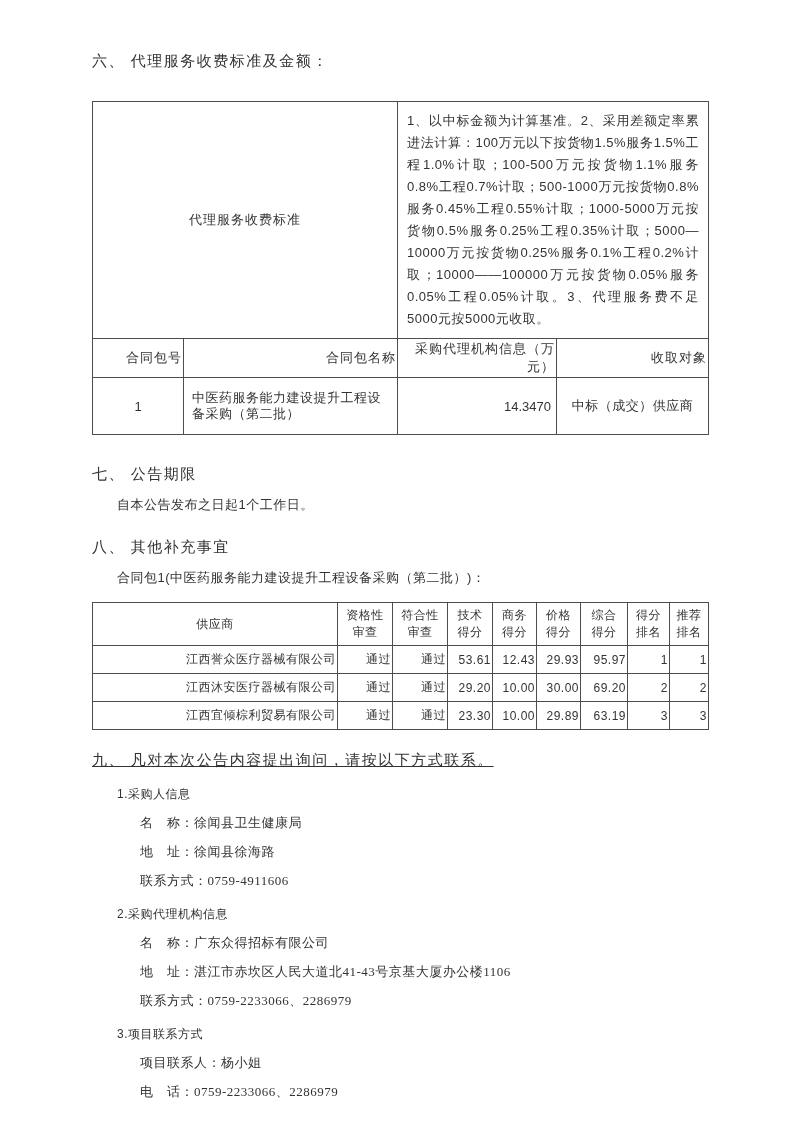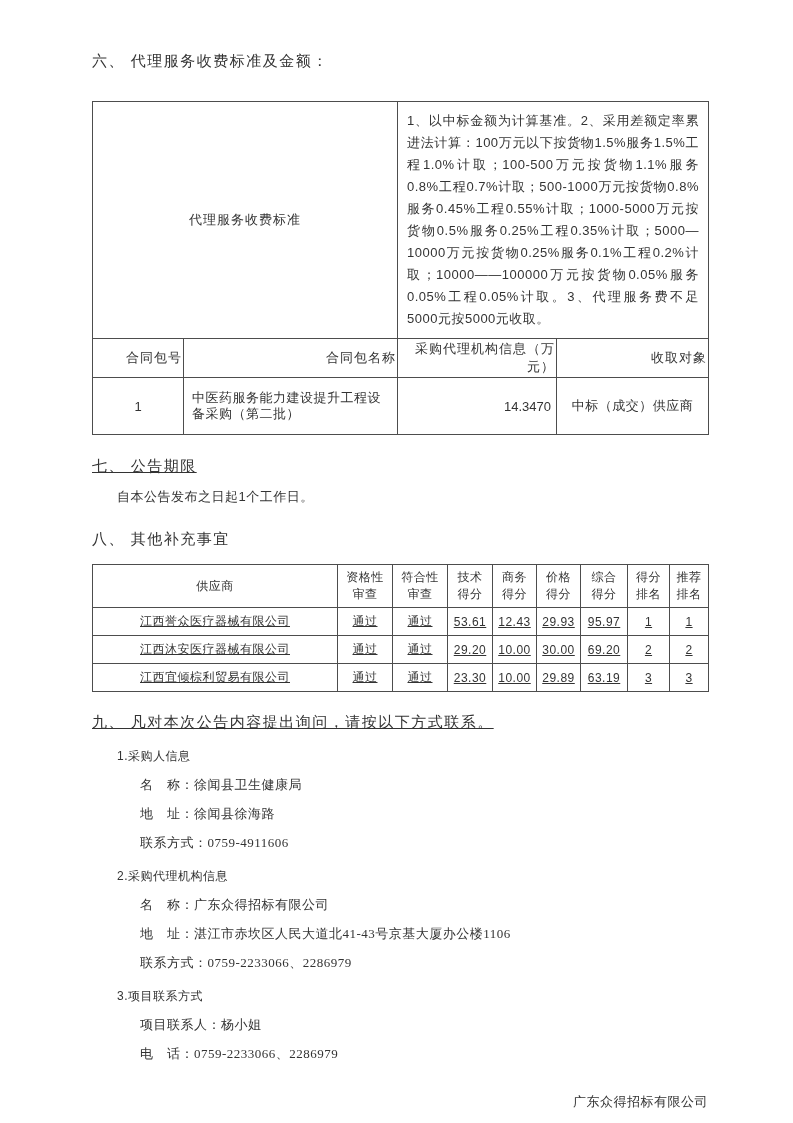--- a/index.html
+++ b/index.html
@@ -21,31 +21,31 @@
   .fee-table .label-cell { text-align:center; letter-spacing:1px; }
   .fee-table .std-text { padding:8px 9px; line-height:22px; text-align:justify; letter-spacing:0.5px; }
   .fee-table .hdr { text-align:right; height:29px; letter-spacing:1px; }
   .fee-table .data-row td { height:48px; }
   .fee-table .pkg-no { text-align:center; }
   .fee-table .pkg-name { padding:4px 8px; line-height:16px; letter-spacing:0.5px; }
   .fee-table .amount { text-align:right; padding-right:5px; }
   .fee-table .payee { text-align:center; letter-spacing:0.5px; }
 
   .body-line { font-size:13px; margin:12px 0 0 25px; letter-spacing:0.5px; }
-  .sec7-heading { margin-top:22px;text-decoration:underline; }
+  .sec7-heading { margin-top:30px; }
   .sec8-heading { margin-top:24px; }
   .sec9-heading { margin-top:21px;text-decoration:underline; }
 
   
   .score-table { margin-top:15px; font-size:12px; }
   .score-table .hcell {
     text-align:center; vertical-align:middle; height:40px;
     white-space:pre-line; line-height:17px; letter-spacing:0.5px;
   }
-  .score-table .dcell { text-align:center; height:25px; letter-spacing:0.5px;text-decoration:underline; }
+  .score-table .dcell { text-align:right; height:25px; letter-spacing:0.5px; }
 
   .item-title { font-size:12px; margin:16px 0 0 25px; letter-spacing:0.5px; }
   .contact-line { font-size:13px; margin:11px 0 0 48px; letter-spacing:0.5px;font-family:Liberation Serif, serif; }
 
   .footer { text-align:right; font-size:13px; margin-top:24px; line-height:29px; letter-spacing:0.5px; }
 </style>
 </head>
 <body>
 
 <div class="page">
@@ -77,20 +77,21 @@
         <td class="amount">14.3470</td>
         <td class="payee">中标（成交）供应商</td>
       </tr>
     </tbody>
       </table>
 
     <h2 class="sec-heading sec7-heading">七、 公告期限</h2>
     <div class="body-line">自本公告发布之日起1个工作日。</div>
 
     <h2 class="sec-heading sec8-heading">八、 其他补充事宜</h2>
+    <div class="body-line">合同包1(中医药服务能力建设提升工程设备采购（第二批）)：</div>
 
     <table class="score-table">
       <colgroup>
         <col style="width:245px">
           <col style="width:55px">
           <col style="width:55px">
         <col style="width:45px">
           <col style="width:44px">
           <col style="width:44px">
         <col style="width:47px">

